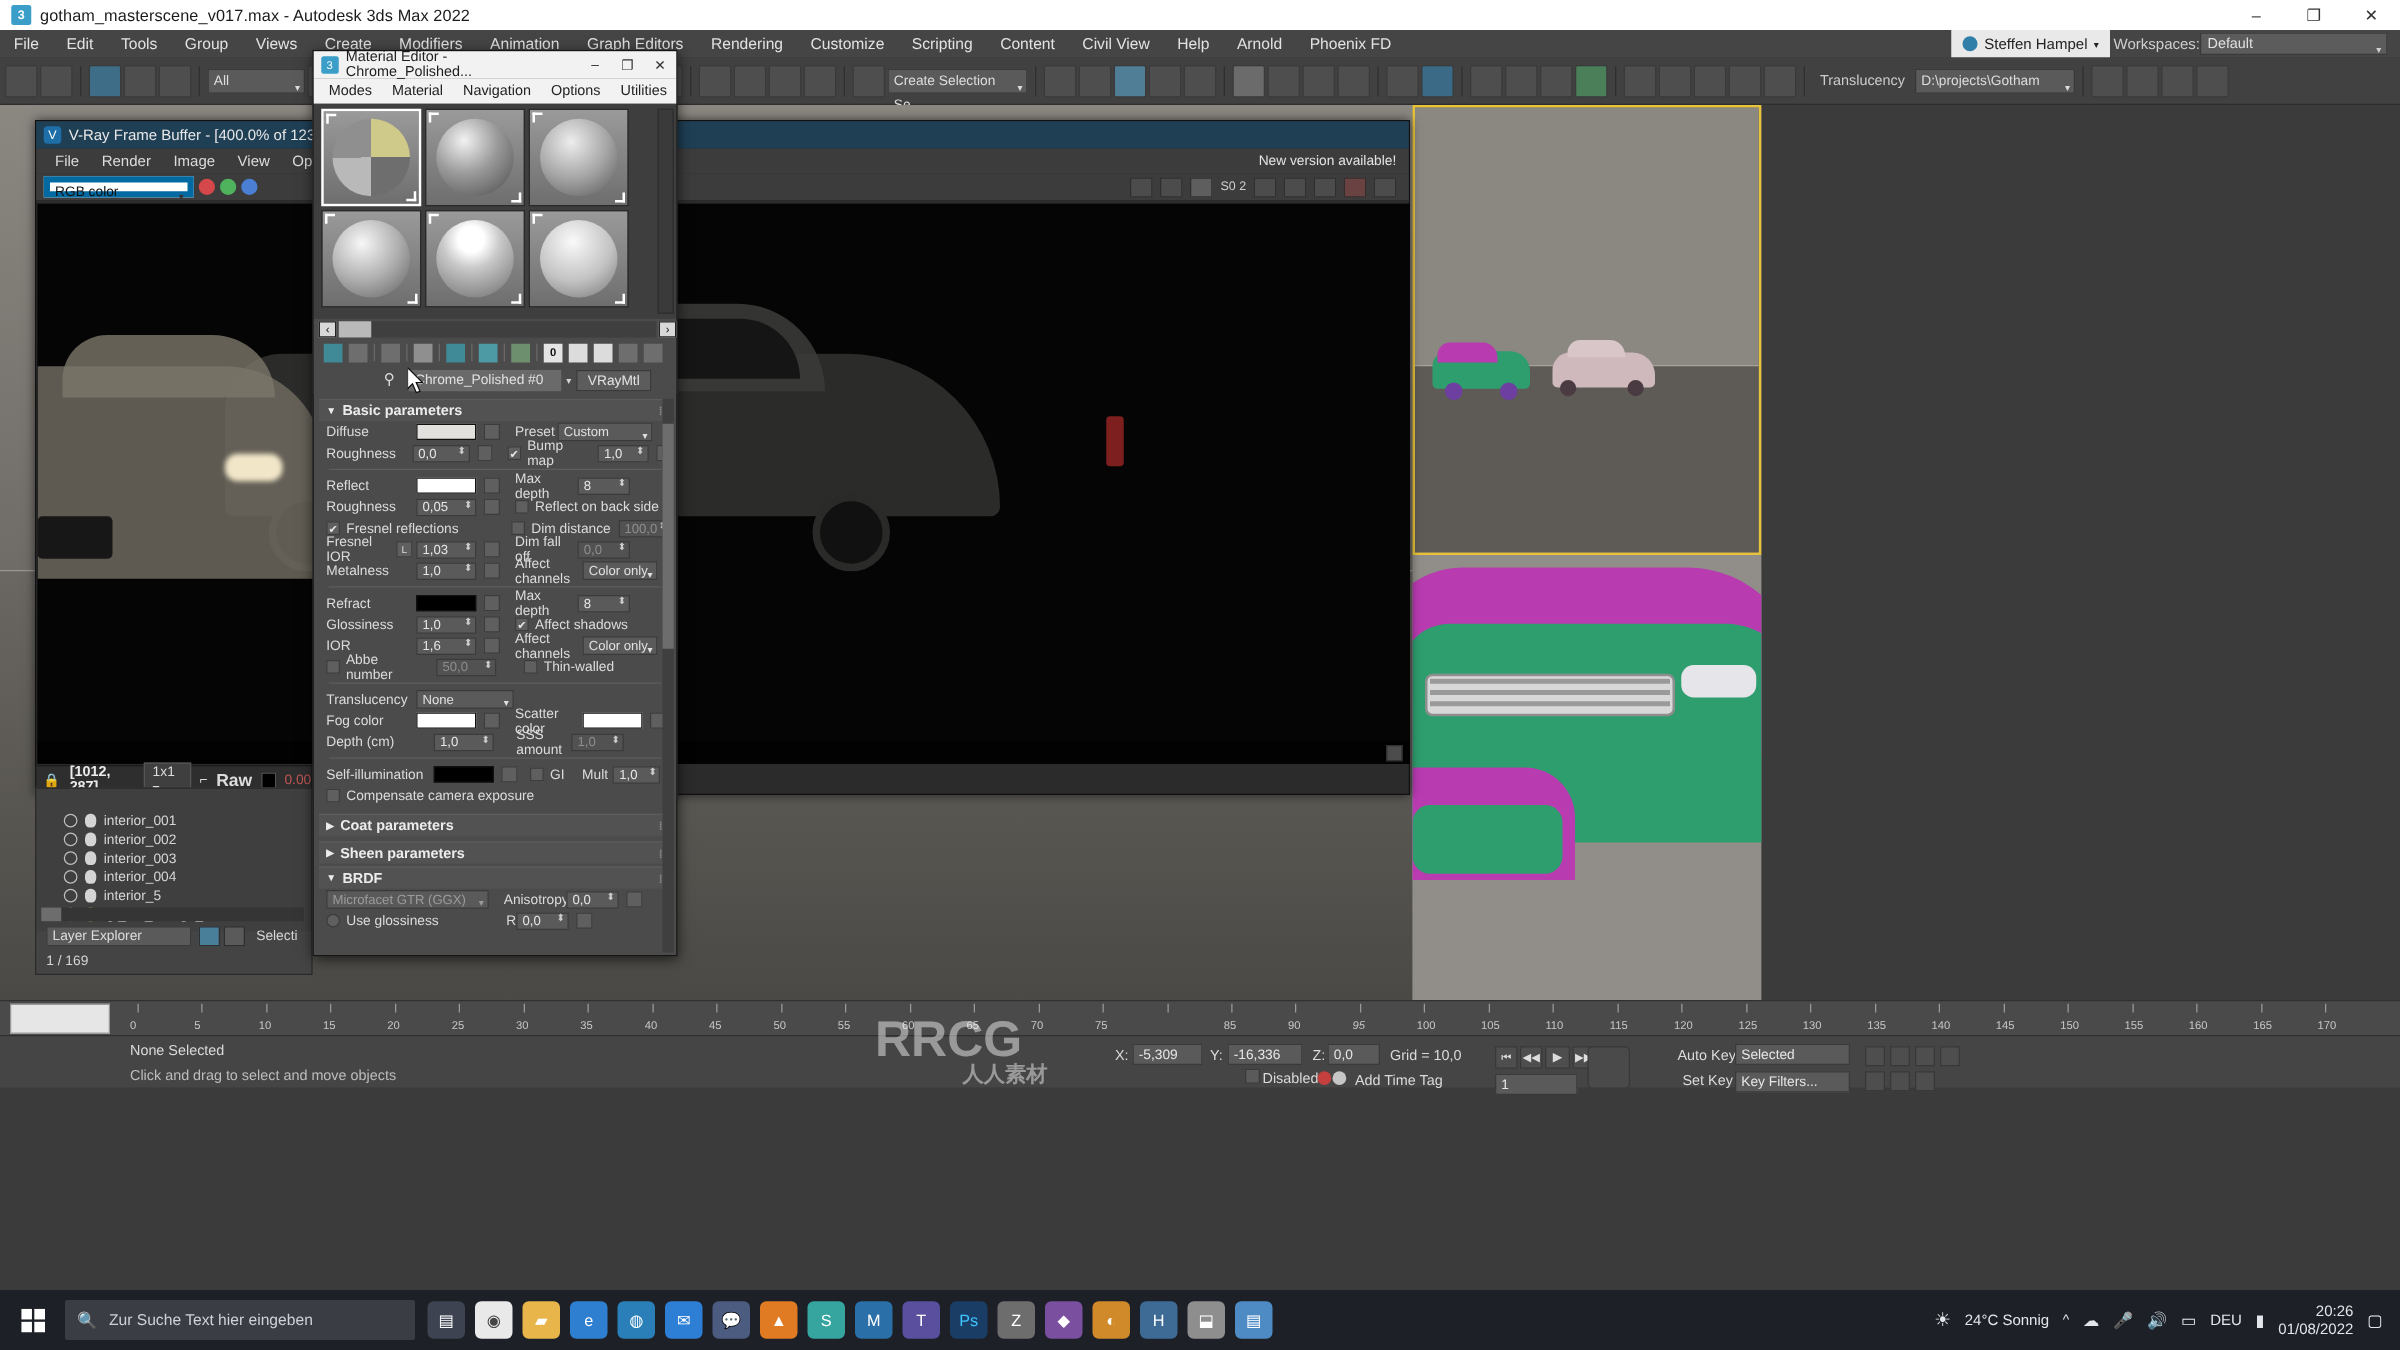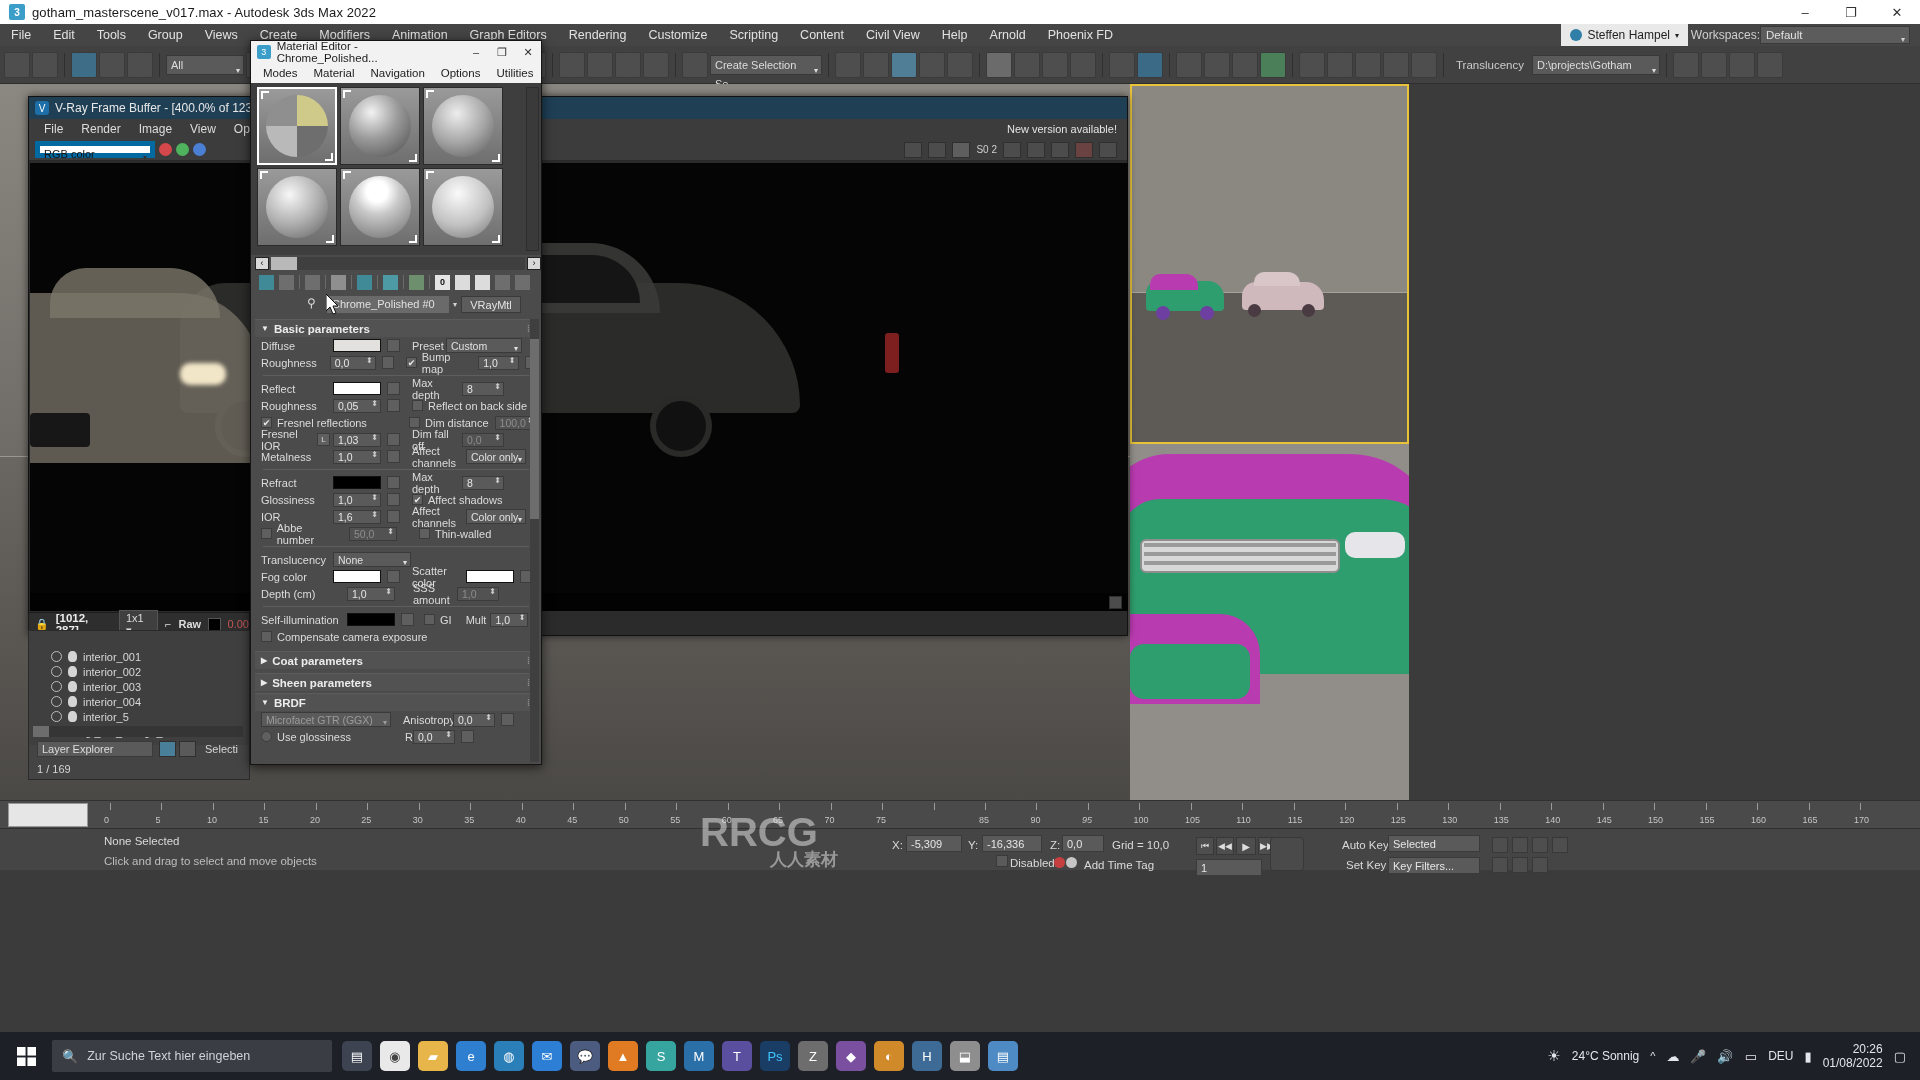--- a/index.html
+++ b/index.html
@@ -341,21 +341,21 @@
       <div style="position:absolute;left:246px;bottom:2px;font-size:11px;color:#cfcfcf">ge (pass 471): done [00:00:10,0]</div>
       <div style="position:absolute;right:6px;bottom:2px;width:13px;height:13px;background:#4c4c4c;border:1px solid #2f2f2f"></div>
     </div>
   </div>
 
   <div style="position:absolute;left:28px;top:612px;width:222px;height:24px;background:#2e2e2e;border:1px solid #1b1b1b;display:flex;align-items:center;gap:7px;padding-left:6px">
     <span style="font-size:11px">🔒</span>
     <span style="font-size:11.5px;font-weight:bold;color:#ececec">[1012, 287]</span>
     <span class="pill"><span>1x1</span> ▾</span>
     <span style="font-size:11px">⌐</span>
-    <span style="font-size:11px;font-weight:bold">Raw</span>
+    <span style="font-size:14px;font-weight:bold">Raw</span>
     <span style="width:13px;height:13px;background:#000;border:1px solid #555"></span>
     <span style="font-size:11px;color:#c05555">0.00</span>
   </div>
 
   <div class="layerx">
     <div style="padding-top:18px">
       <div class="lrow">
           <span class="eye"></span>
           <span class="bulb"></span>
           <span>interior_001</span>

